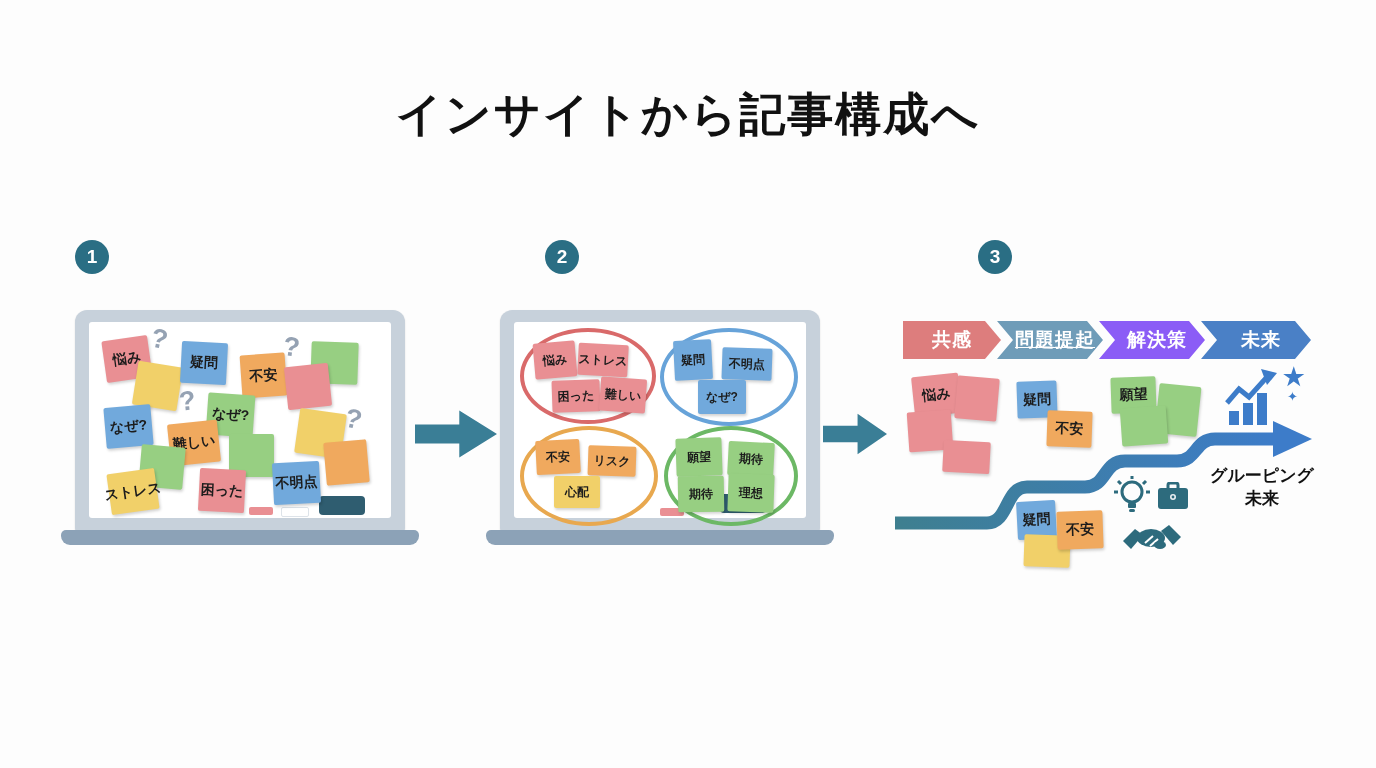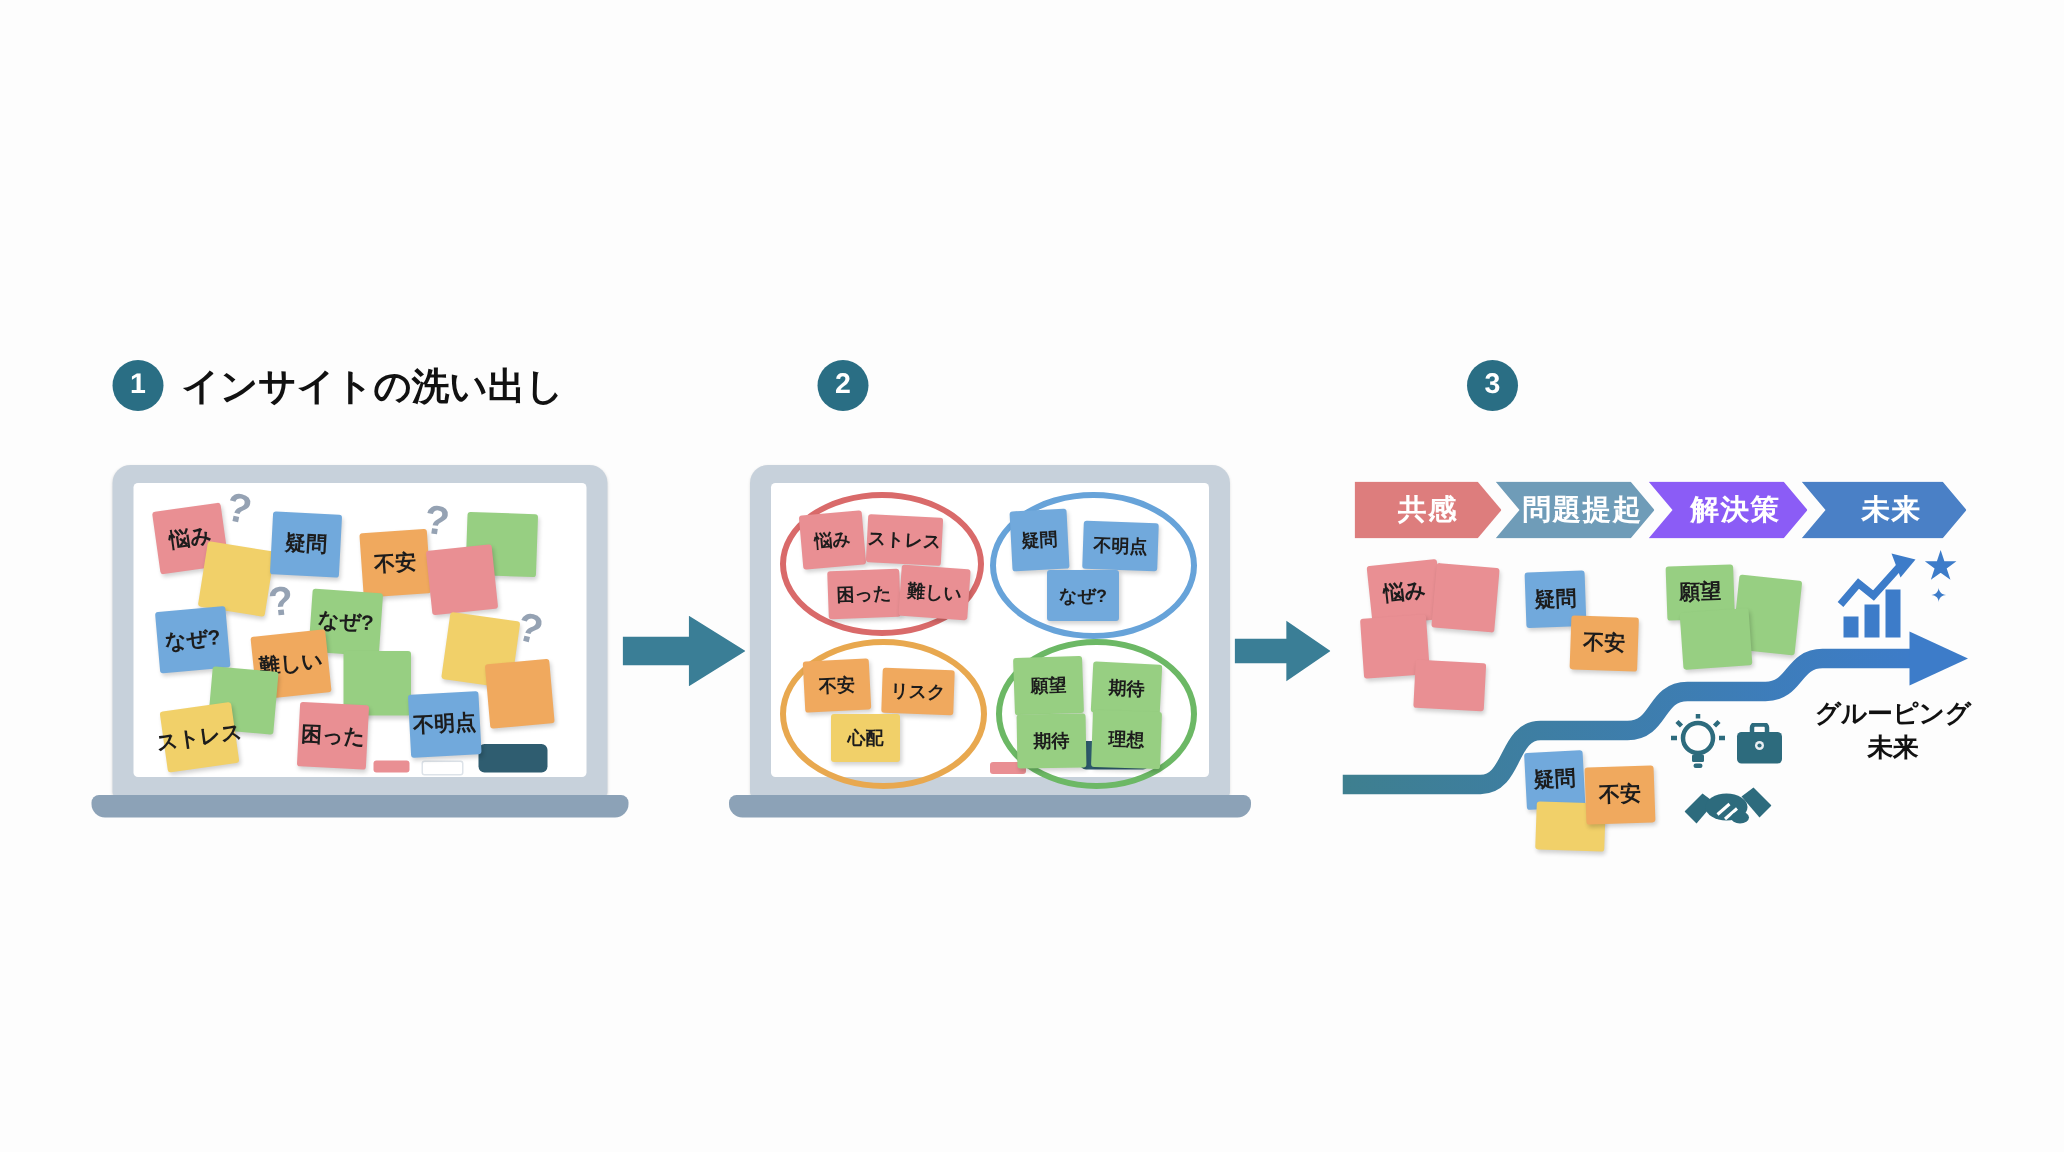--- a/index.html
+++ b/index.html
@@ -47,24 +47,24 @@
     font-size:17px;font-weight:900;color:#111;line-height:1.35;}
   .icon-abs{position:absolute;}
   .star-big{position:absolute;color:#3d7cc9;font-size:24px;font-weight:bold;}
   .star-small{position:absolute;color:#3d7cc9;font-size:13px;}
 </style>
 </head>
 <body>
 
 <div class="canvas">
 
+  <h1 class="slide-title">インサイトから記事構成へ</h1>
 
   <div class="step-header" style="left:75px;top:240px;">
     <span class="step-badge">1</span>
-    <span class="step-label">インサイトの洗い出し</span>
   </div>
   <div class="step-header" style="left:545px;top:240px;">
     <span class="step-badge">2</span>
   </div>
   <div class="step-header" style="left:978px;top:240px;">
     <span class="step-badge">3</span>
   </div>
 
   <div class="laptop" style="left:75px;top:310px;width:330px;height:238px;">
     <div class="laptop-frame"></div>
@@ -172,21 +172,21 @@
   </div>
 
   <div class="flow-arrow" style="left:823px;top:410px;width:64px;height:48px;"></div>
 
   <div id="panel3" style="position:absolute;left:895px;top:315px;width:422px;height:275px;">
     <div id="p3-chevrons">
         <div class="chev chev-first" style="left: 8px; top: 6px; width: 98px; background: rgb(221, 125, 125);">
           <span>共感</span>
         </div>
         <div class="chev chev-mid" style="left: 102px; top: 6px; width: 106px; background: rgb(111, 156, 184);">
-          <span style="padding-left: 10px;">問題提起</span>
+          <span style="padding-left: 10px; text-decoration: underline;">問題提起</span>
         </div>
         <div class="chev chev-mid" style="left: 204px; top: 6px; width: 106px; background: #8b5cf6;">
           <span style="padding-left: 10px;">解決策</span>
         </div>
         <div class="chev chev-mid" style="left: 306px; top: 6px; width: 110px; background: rgb(74, 128, 198);">
           <span style="padding-left: 10px;">未来</span>
         </div>
       </div>
 
     <svg class="icon-abs" style="left:0;top:0;" width="422" height="275" viewBox="0 0 422 275">

